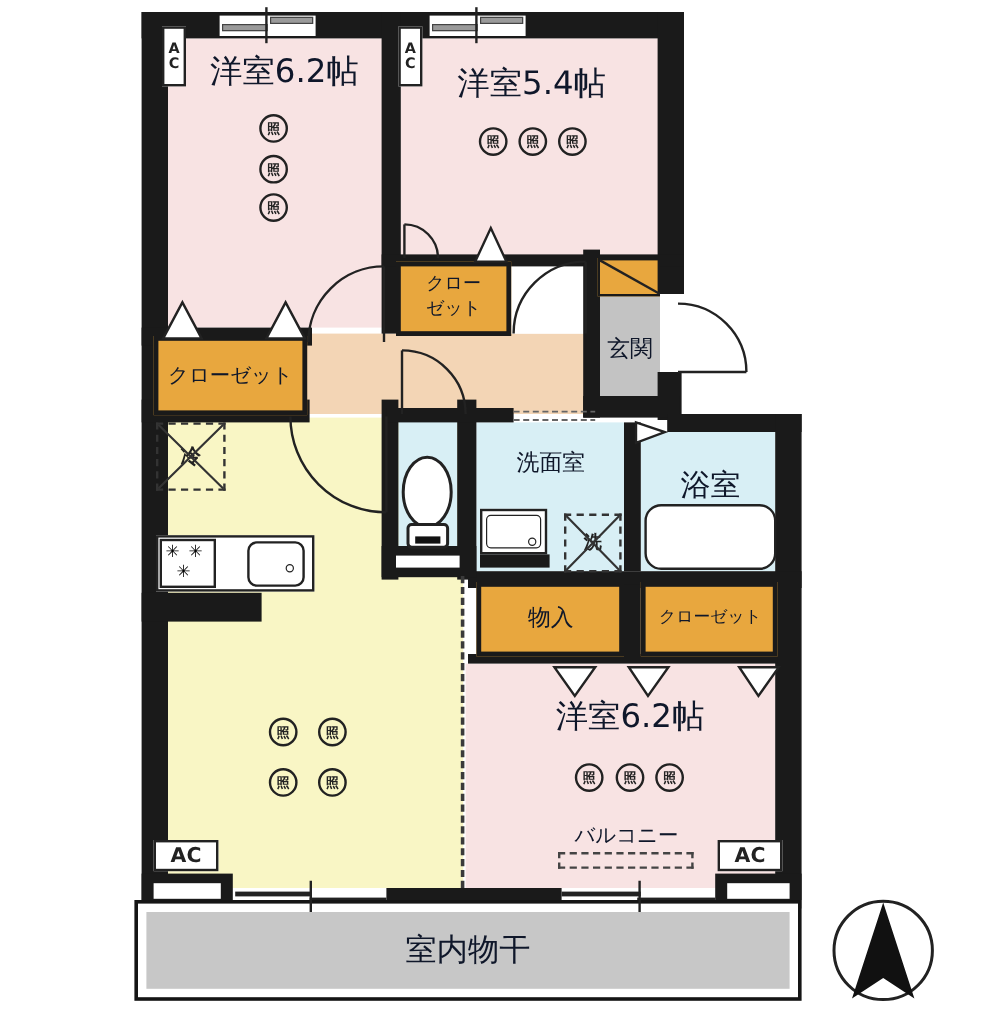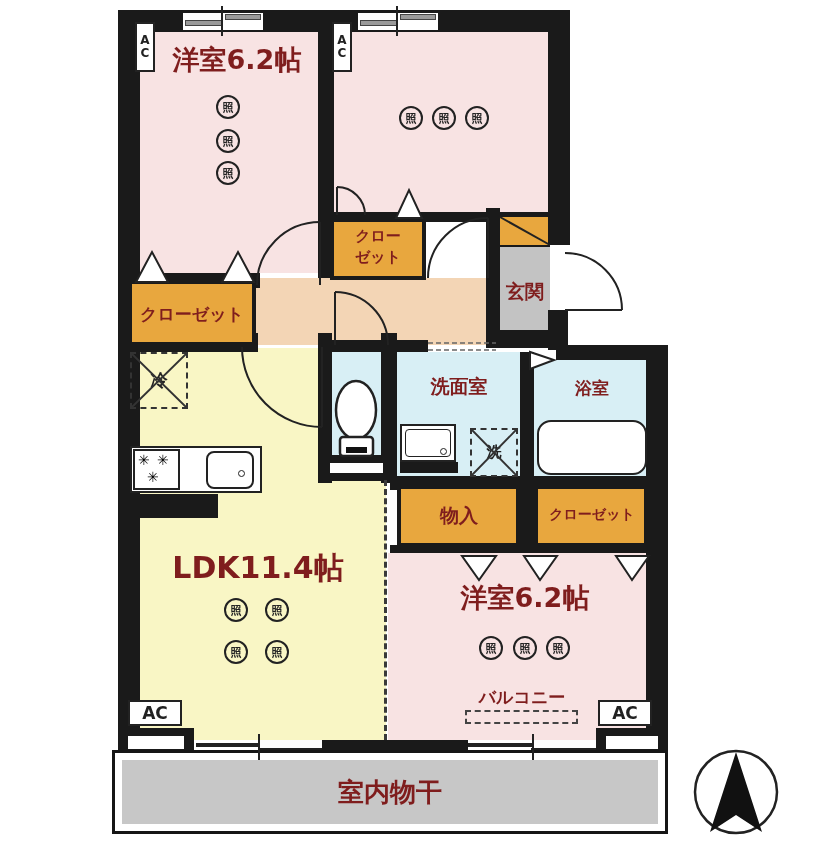--- a/index.html
+++ b/index.html
@@ -7,21 +7,21 @@
         font-family:"DejaVu Sans",sans-serif;}
   .wall{position:absolute;background:#1a1a1a;}
   .floor{position:absolute;}
   .pink{background:#f8e3e3;}
   .yellow{background:#f9f6c5;}
   .tan{background:#f3d5b5;}
   .gray{background:#c3c3c3;}
   .blue{background:#d8eff5;}
   .orangebox{background:#e8a73e;border:4px solid #1a1a1a;box-sizing:border-box;}
   .whitebox{background:#ffffff;}
-  .lbl{position:absolute;transform:translate(-50%,-50%);font-weight:bold;color:#7f1d1d;
+  .lbl{position:absolute;transform:translate(-50%,-50%);font-weight:normal;color:#0f172a;
        white-space:nowrap;line-height:1.1;}
   .light{position:absolute;width:24px;height:24px;border:2.5px solid #222;border-radius:50%;
          box-sizing:border-box;display:flex;align-items:center;justify-content:center;
          font-size:11px;font-weight:bold;color:#222;}
   .acv{position:absolute;width:20px;height:50px;background:#fff;border:2px solid #222;
        box-sizing:border-box;display:flex;flex-direction:column;align-items:center;
        justify-content:center;font-size:12px;font-weight:bold;color:#222;line-height:1.1;}
   .ach{position:absolute;width:54px;height:26px;background:#fff;border:2px solid #222;
        box-sizing:border-box;display:flex;align-items:center;justify-content:center;
        font-size:17px;font-weight:bold;color:#222;}
@@ -230,26 +230,26 @@
       <span>照</span>
     </div>
   <div class="light" style="left:513px;top:636px;">
       <span>照</span>
     </div>
   <div class="light" style="left:546px;top:636px;">
       <span>照</span>
     </div>
 
   <div class="lbl" style="left:237px;top:60px;font-size:27px;">洋室6.2帖</div>
+  <div class="lbl" style="left:443px;top:70px;font-size:27px;">洋室5.4帖</div>
   <div class="lbl" style="left:192px;top:314px;font-size:17px;">クローゼット</div>
   <div class="lbl" style="left:378px;top:236px;font-size:15px;">クロー</div>
   <div class="lbl" style="left:378px;top:257px;font-size:15px;">ゼット</div>
   <div class="lbl" style="left:525px;top:291px;font-size:19px;">玄関</div>
   <div class="lbl" style="left:459px;top:386px;font-size:19px;">洗面室</div>
-  <div class="lbl" style="left:592px;top:388px;font-size:17px;">浴室</div>
+  <div class="lbl" style="left:592px;top:404px;font-size:25px;">浴室</div>
   <div class="lbl" style="left:459px;top:515px;font-size:19px;">物入</div>
   <div class="lbl" style="left:592px;top:515px;font-size:14px;">クローゼット</div>
-  <div class="lbl" style="left:258px;top:567px;font-size:30px;">LDK11.4帖</div>
   <div class="lbl" style="left:525px;top:598px;font-size:27px;">洋室6.2帖</div>
   <div class="lbl" style="left:522px;top:697px;font-size:17px;">バルコニー</div>
   <div class="lbl" style="left:390px;top:792px;font-size:26px;">室内物干</div>
 
 </div>
 
 </body></html>

